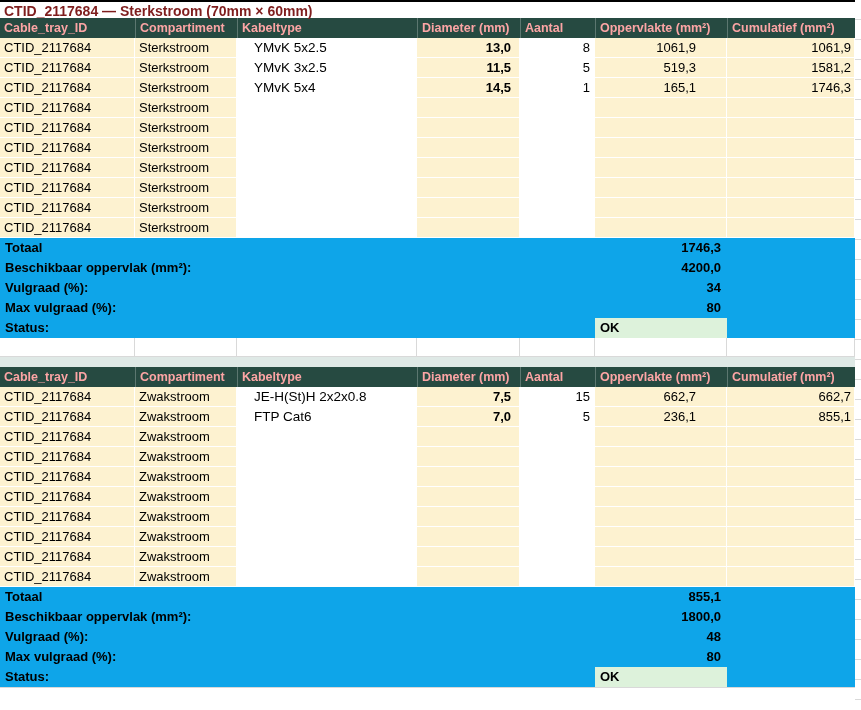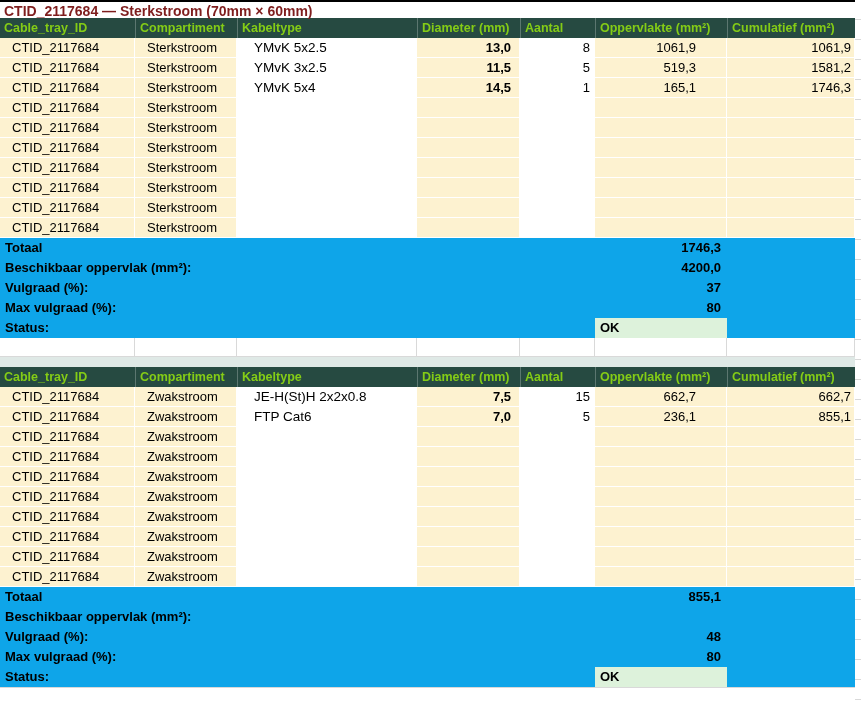--- a/index.html
+++ b/index.html
@@ -2,30 +2,30 @@
 <html><head>
 <meta charset="utf-8">
 <style>
   html,body{margin:0;padding:0;background:#ffffff;width:861px;height:710px;overflow:hidden;
     font-family:"Liberation Sans","DejaVu Sans",sans-serif;}
   .sheet{position:relative;width:861px;height:710px;background:#ffffff;}
   .grid-row{display:grid;grid-template-columns:135px 102px 180px 103px 75px 132px 128px;width:855px;}
   .title-row{width:855px;height:18px;line-height:18px;border-top:2px solid #000;
     font-size:14px;font-weight:bold;color:#7f1d1d;padding-left:4px;box-sizing:border-box;background:#fff;}
   .header-row{height:20px;background:#264a41;}
-  .header-cell{color:#84cc16;font-weight:bold;font-size:12.5px;line-height:20px;
+  .header-cell{color:#fca5a5;font-weight:bold;font-size:12.5px;line-height:20px;
     padding-left:4px;box-sizing:border-box;border-left:1px solid rgba(255,255,255,0.25);
     white-space:nowrap;overflow:hidden;}
   .header-cell:first-child{border-left:none;}
   .data-row{height:20px;}
   .cell{height:20px;line-height:19px;font-size:13px;color:#000;box-sizing:border-box;
     white-space:nowrap;overflow:hidden;}
   .cream{background:#fdf2d0;border-bottom:1px solid #ffffff;border-right:1px solid #ffffff;}
   .whitebg{background:#ffffff;}
-  .al{padding-left:12px;text-align:left;}
+  .al{padding-left:4px;text-align:left;}
   .ar{text-align:right;}
   .pr-diam{padding-right:8px;font-weight:bold;}
   .pr-aantal{padding-right:5px;}
   .pr-opp{padding-right:30px;}
   .pr-cum{padding-right:3px;}
   .kabel{padding-left:17px;font-size:13.5px;}
   .summary-row{height:20px;background:#0ea5e9;}
   .summary-label{grid-column:1 / 6;font-weight:bold;font-size:13px;line-height:20px;
     padding-left:5px;box-sizing:border-box;white-space:nowrap;}
   .summary-value{grid-column:6 / 7;font-weight:bold;font-size:13px;line-height:20px;
@@ -147,21 +147,21 @@
         <div class="grid-row summary-row">
           <div class="summary-label">Totaal</div>
           <div class="summary-value">1746,3</div>
         </div>
         <div class="grid-row summary-row">
           <div class="summary-label">Beschikbaar oppervlak (mm²):</div>
           <div class="summary-value">4200,0</div>
         </div>
         <div class="grid-row summary-row">
           <div class="summary-label">Vulgraad (%):</div>
-          <div class="summary-value">37</div>
+          <div class="summary-value">34</div>
         </div>
         <div class="grid-row summary-row">
           <div class="summary-label">Max vulgraad (%):</div>
           <div class="summary-value">80</div>
         </div>
         <div class="grid-row summary-row">
           <div class="summary-label">Status:</div>
           <div class="summary-value ok">OK</div>
         </div>
       </section>
@@ -274,20 +274,21 @@
           <div class="cell whitebg ar pr-aantal"></div>
           <div class="cell cream ar pr-opp"></div>
           <div class="cell cream ar pr-cum"></div>
         </div>
         <div class="grid-row summary-row">
           <div class="summary-label">Totaal</div>
           <div class="summary-value">855,1</div>
         </div>
         <div class="grid-row summary-row">
           <div class="summary-label">Beschikbaar oppervlak (mm²):</div>
+          <div class="summary-value">1800,0</div>
         </div>
         <div class="grid-row summary-row">
           <div class="summary-label">Vulgraad (%):</div>
           <div class="summary-value">48</div>
         </div>
         <div class="grid-row summary-row">
           <div class="summary-label">Max vulgraad (%):</div>
           <div class="summary-value">80</div>
         </div>
         <div class="grid-row summary-row">

